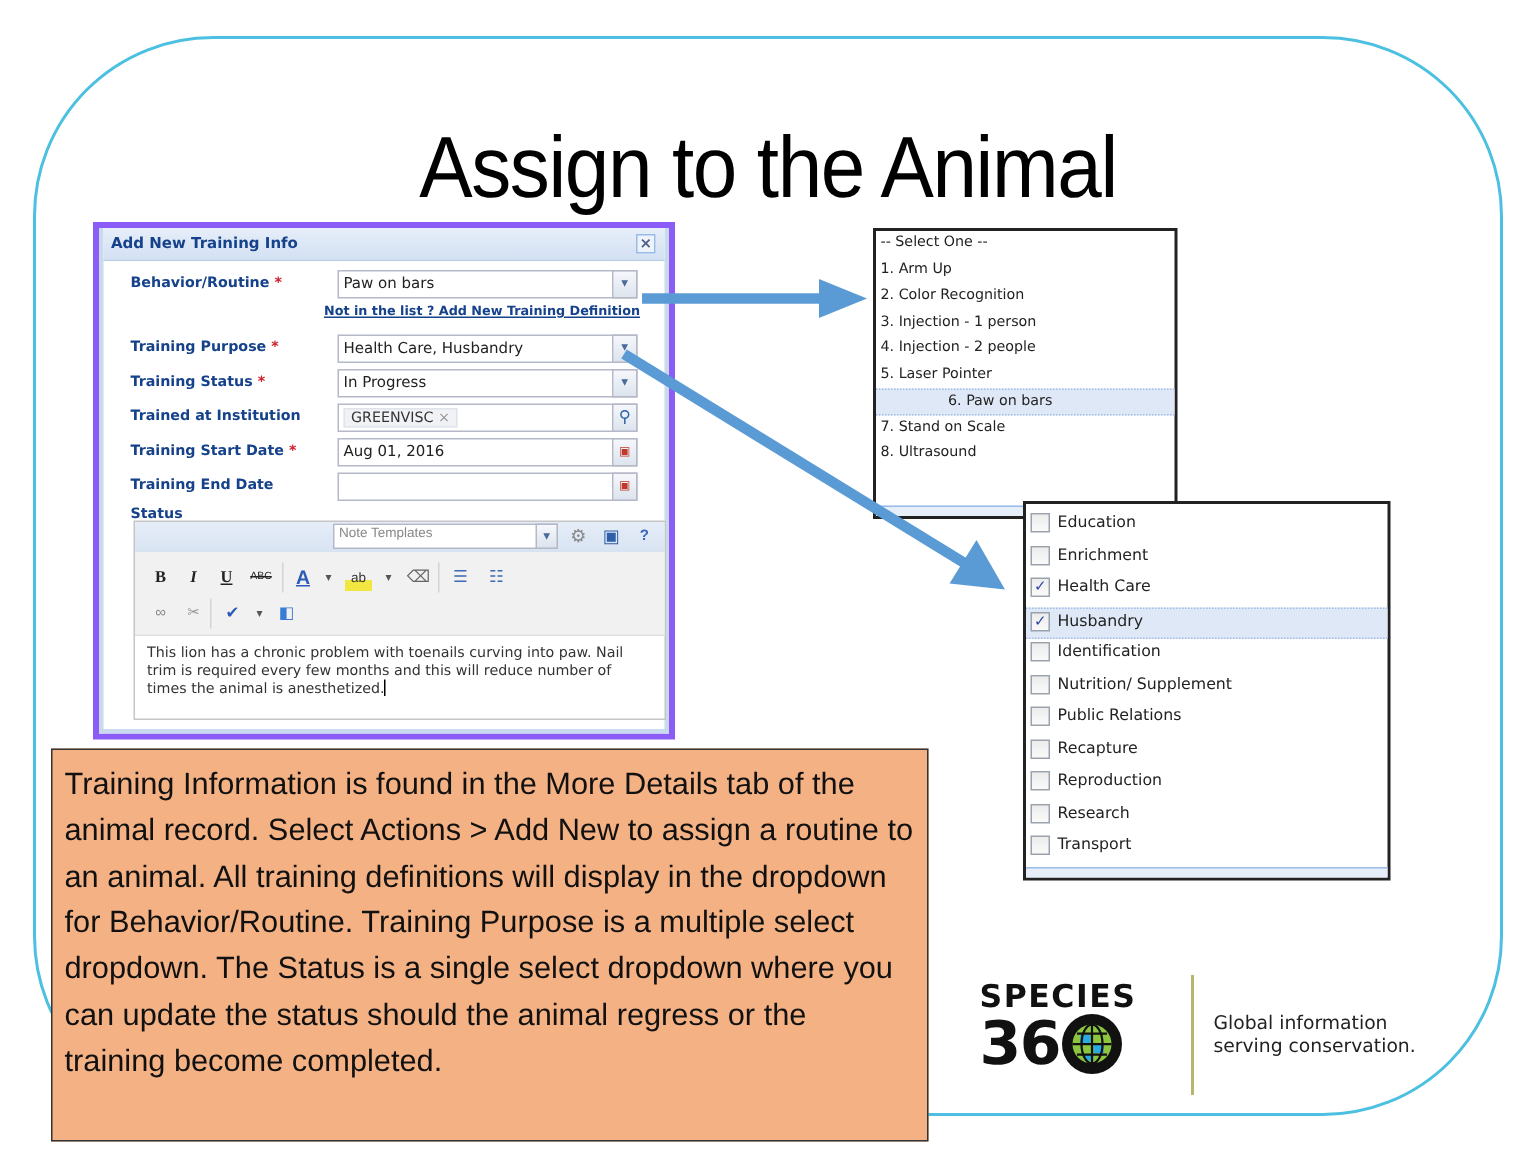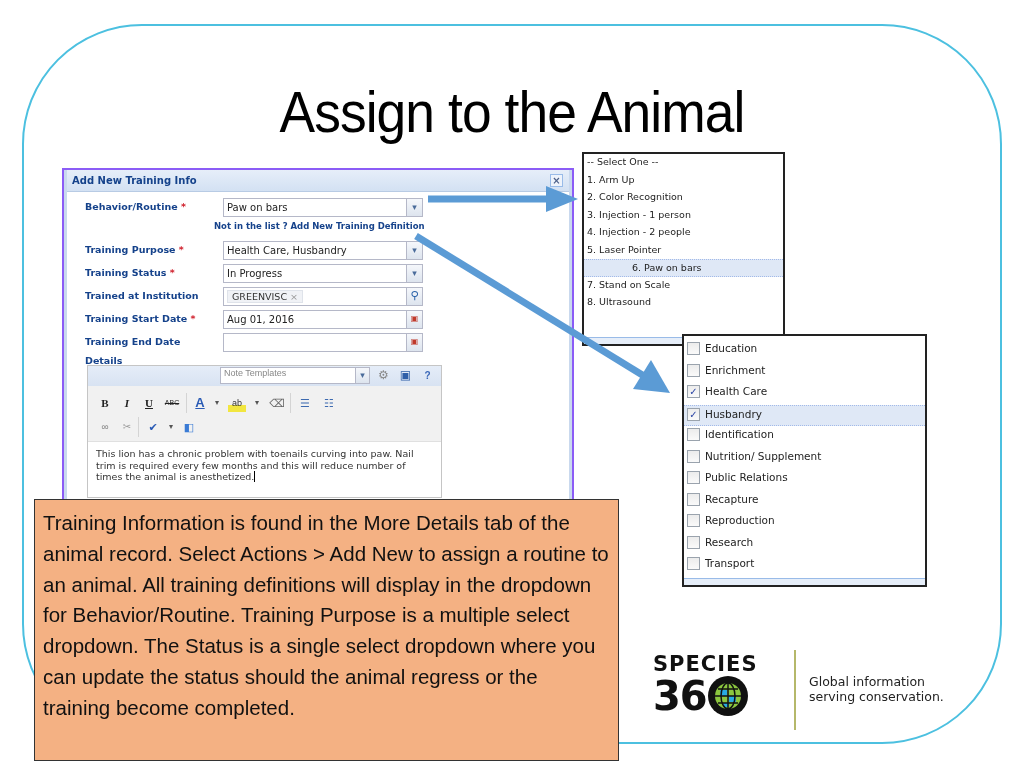--- a/index.html
+++ b/index.html
@@ -6,38 +6,38 @@
   html, body { width: 1024px; height: 768px; overflow: hidden; background: #ffffff; }
   body { position: relative; font-family: "Liberation Sans", sans-serif; }
 
   .slide-frame { position: absolute; left: 22px; top: 24px; width: 980px; height: 720px;
     border: 2px solid #4cc0e0; border-radius: 120px; }
 
   .title { position: absolute; left: 0; width: 1024px; top: 78px; text-align: center;
     font-family: "Liberation Sans", sans-serif; font-size: 58px; color: #000; letter-spacing: -1px; transform: scaleX(0.92); }
 
   
-  .dialog { position: absolute; left: 62px; top: 168px; width: 512px; height: 345px;
-    border: 2px solid #8b5cf6; background: #fff; }
+  .dialog { position: absolute; left: 62px; top: 148px; width: 388px; height: 345px;
+    border: 4px solid #8b5cf6; background: #fff; }
   .dialog-inner { position: absolute; left: 0; top: 0; right: 0; bottom: 0; border: 3px solid #c9d9ee; border-top: none; }
   .dialog-header { height: 22px; background: linear-gradient(#e6eef9, #d3e1f3); border-bottom: 1px solid #b8cbe4;
     font-family: "DejaVu Sans", sans-serif; font-size: 10px; font-weight: bold; color: #15428b; padding: 5px 0 0 5px; position: relative; }
   .close-btn { position: absolute; right: 6px; top: 4px; width: 13px; height: 13px; border: 1px solid #99bbe8; background: #eef3fb;
     color: #4a5e88; font-size: 10px; line-height: 11px; text-align: center; font-weight: bold; }
 
   .form-row { position: absolute; left: 18px; font-family: "DejaVu Sans", sans-serif; font-size: 9.5px; font-weight: bold; color: #15428b; }
   .req { color: #d0202c; }
   .field { position: absolute; left: 156px; width: 200px; height: 19px; border: 1px solid #b5b8c8; background: #fff;
     font-family: "DejaVu Sans", sans-serif; font-size: 10px; color: #222; padding: 3px 0 0 3px; }
   .field-trigger { position: absolute; right: -1px; top: -1px; width: 17px; height: 19px; border: 1px solid #b5b8c8;
     background: linear-gradient(#f5f7fb, #dde4ee); color: #4a6b9a; font-size: 9px; text-align: center; line-height: 16px; }
   .tag { display: inline-block; border: 1px solid #dfe3ea; background: #f0f2f6; padding: 0 4px; font-size: 9.5px; color: #333; margin-top: -1px; }
   .tag-x { color: #999; margin-left: 3px; }
   .add-link { position: absolute; left: 147px; top: 51px; font-family: "DejaVu Sans", sans-serif; font-size: 8.5px; font-weight: bold;
-    color: #15428b; }
+    color: #15428b; text-decoration: underline; }
 
   .editor { position: absolute; left: 20px; top: 195px; width: 355px; height: 133px; border: 1px solid #c5c5c5; background: #fff; }
   .editor-top { height: 20px; background: linear-gradient(#e5edf8, #d8e3f2); position: relative; }
   .note-tpl { position: absolute; left: 132px; top: 1px; width: 150px; height: 17px; border: 1px solid #b5b8c8; background: #fff;
     font-size: 9px; color: #888; padding: 0 3px; font-family: "Liberation Sans", sans-serif; }
   .note-tpl .field-trigger { height: 17px; line-height: 14px; width: 15px; }
   .top-icon { position: absolute; top: 2px; width: 15px; height: 15px; font-size: 12px; text-align: center; line-height: 15px; }
   .editor-toolbar { height: 56px; background: #f1f1f1; border-bottom: 1px solid #e0e0e0; position: relative; }
   .tb { position: absolute; font-size: 11px; text-align: center; width: 18px; height: 18px; line-height: 18px; color: #222; }
   .tb-sep { position: absolute; width: 1px; height: 20px; background: #d4d4d4; }
@@ -128,21 +128,21 @@
     </div>
 
     <div class="form-row" style="top:166px;">
       <span>Training End Date</span>
     </div>
     <div class="field" style="top:163px;">
       <span></span>
       <div class="field-trigger" style="color:#c0392b;font-size:8px;">▣</div>
     </div>
 
-    <div class="form-row" style="top:185px;">Details</div>
+    <div class="form-row" style="top:185px;">Status</div>
 
     <div class="editor">
       <div class="editor-top">
         <div class="note-tpl">
           <span>Note Templates</span>
           <div class="field-trigger">▾</div>
         </div>
         <div class="top-icon" style="left:288px;color:#888;">⚙</div>
         <div class="top-icon" style="left:310px;color:#2f5fa8;">▣</div>
         <div class="top-icon" style="left:332px;color:#3a67b8;font-size:10px;font-weight:bold;">?</div>

